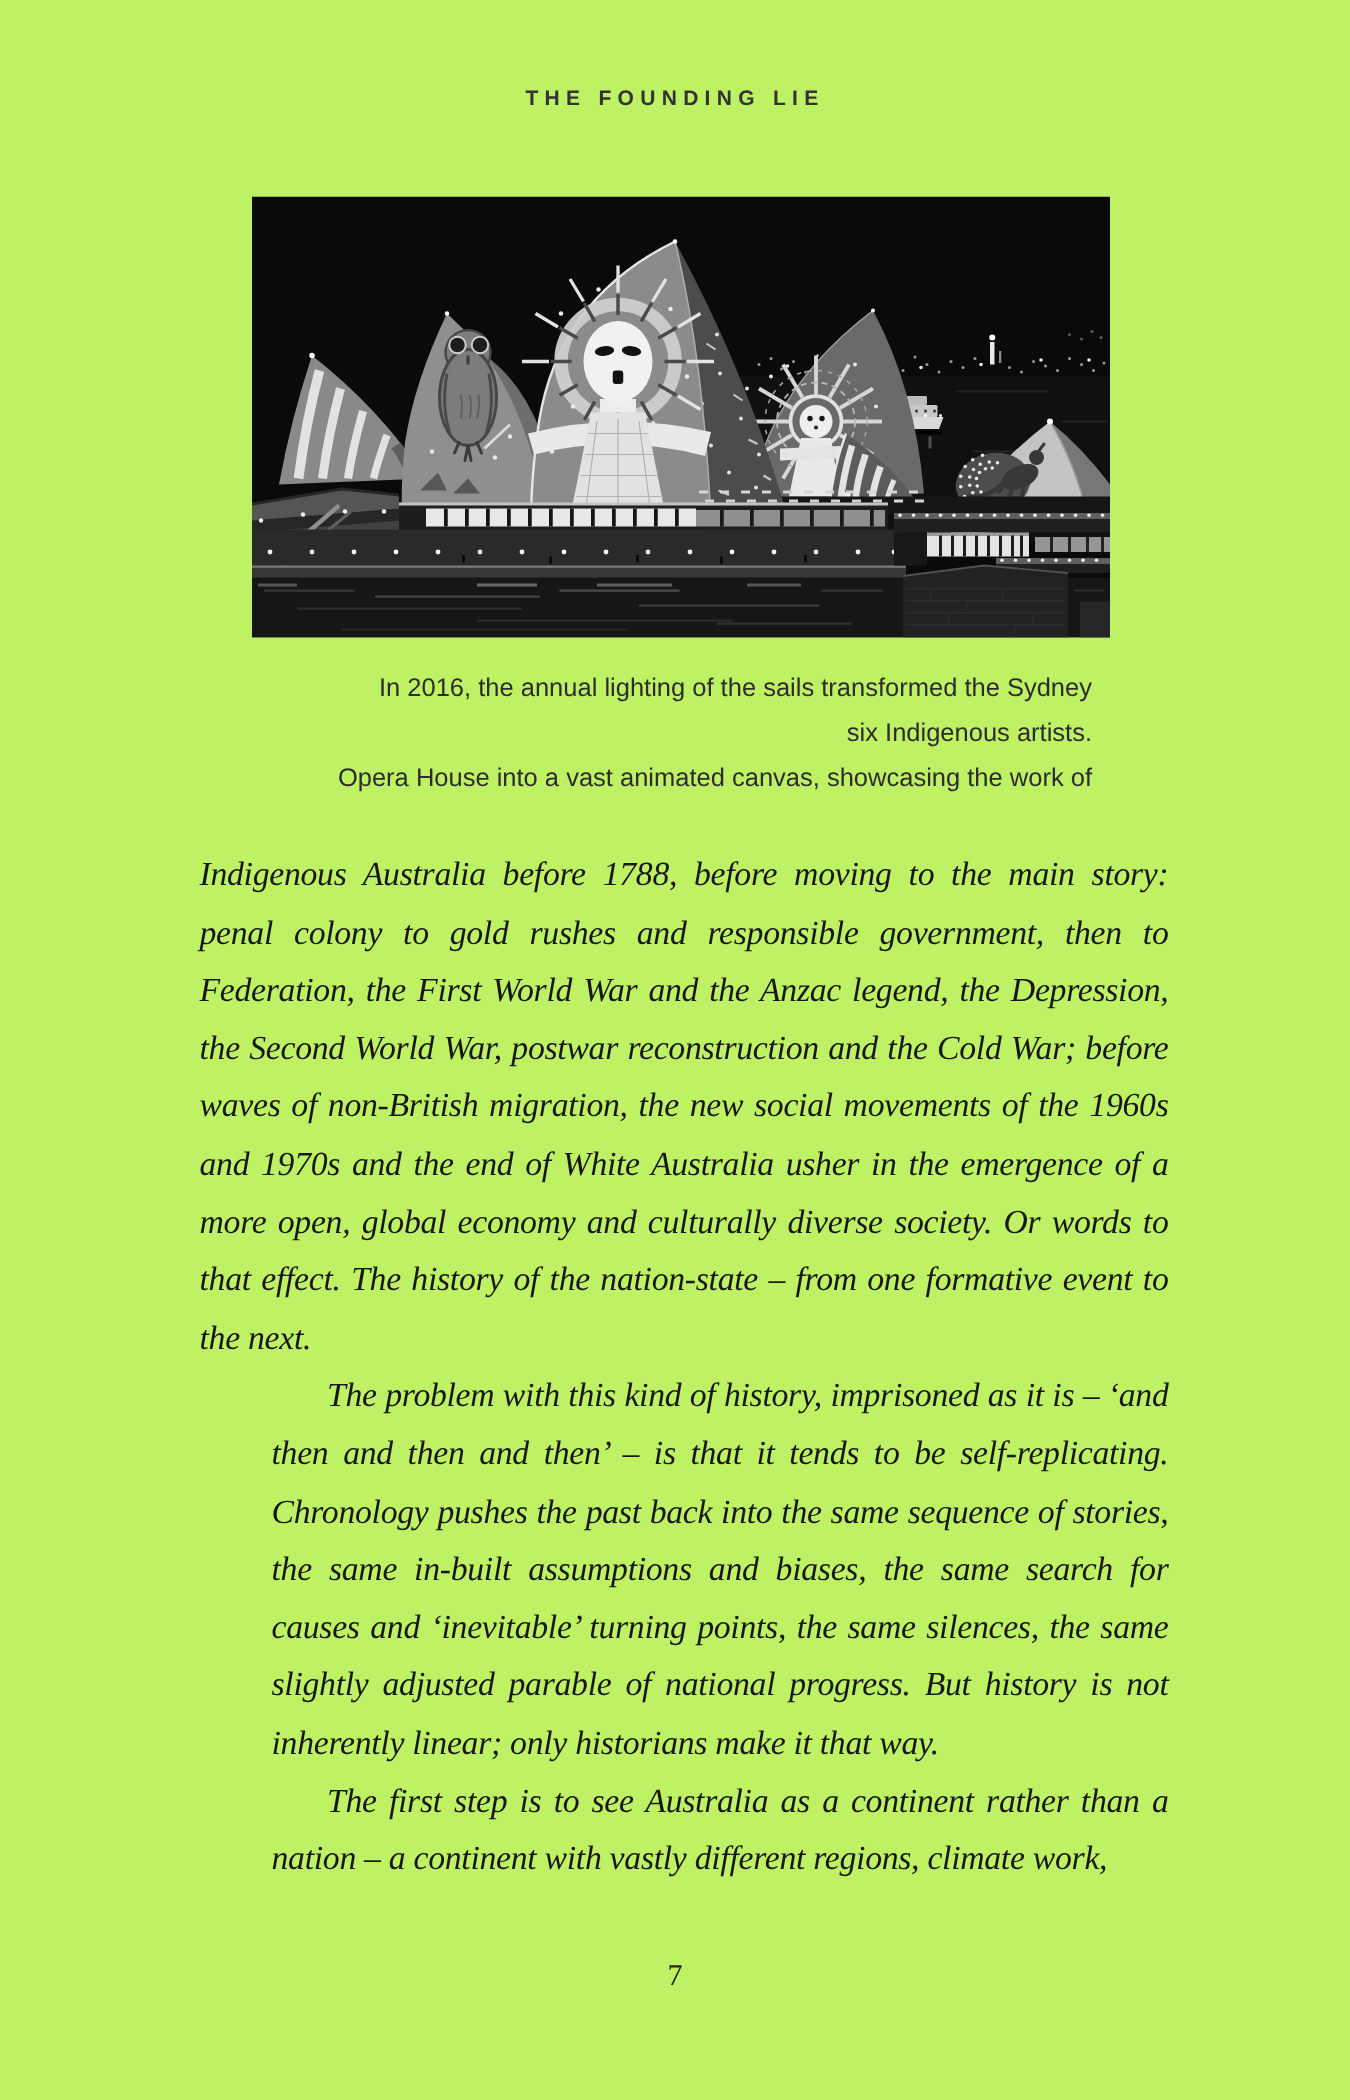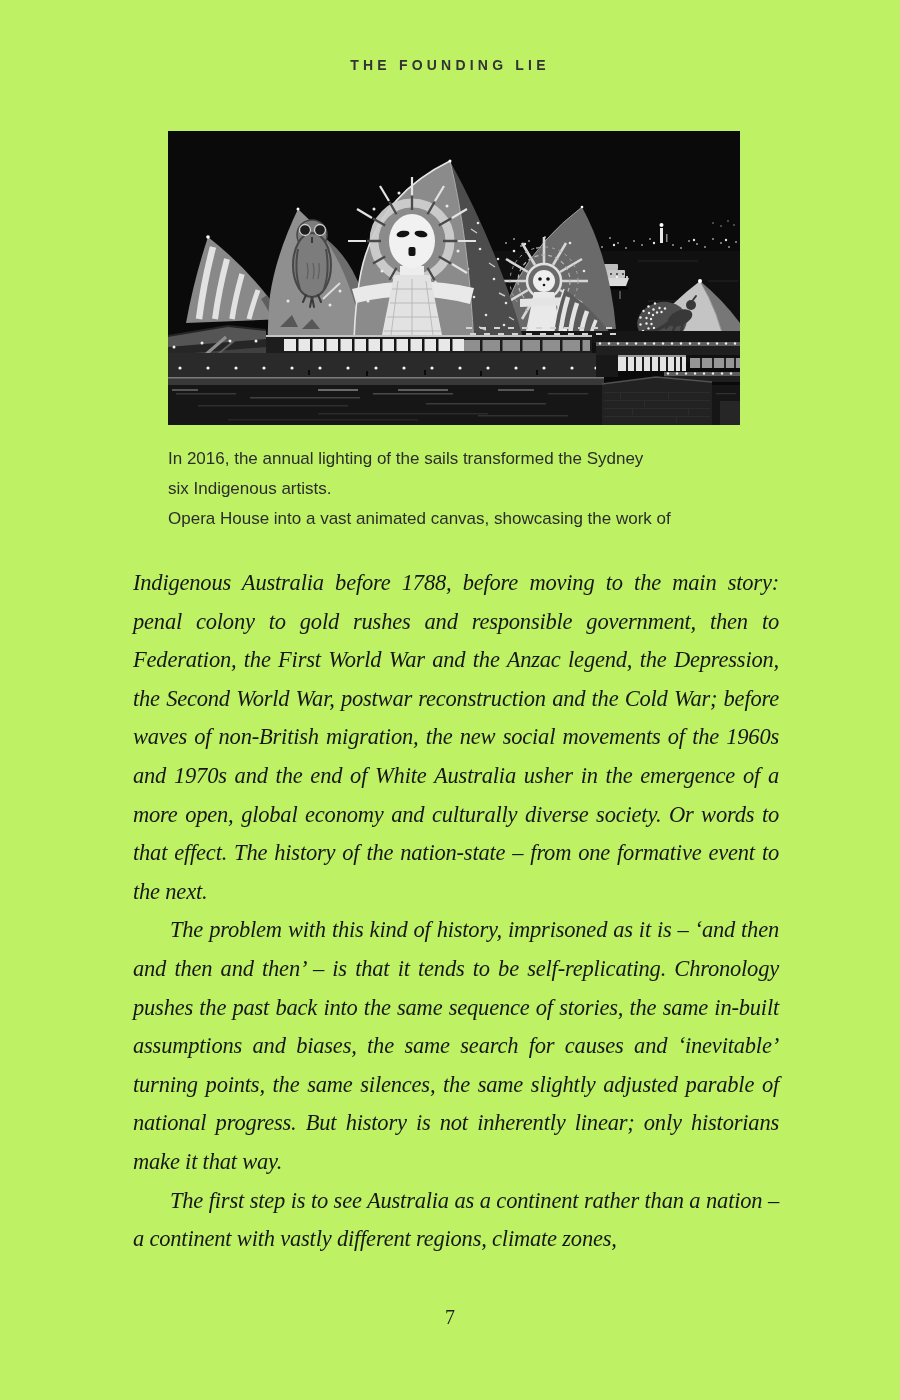--- a/index.html
+++ b/index.html
@@ -4,26 +4,26 @@
 <style>
   html,body{margin:0;padding:0;background:#ffffff;}
   .page{position:relative;width:900px;height:1400px;background:#bef264;overflow:hidden;
         font-family:"Liberation Serif",serif;}
   .running-header{position:absolute;top:57px;left:0;width:100%;text-align:center;
         font-family:"Liberation Sans",sans-serif;font-size:14px;font-weight:bold;
         letter-spacing:4.2px;color:#333;}
   .figure{position:absolute;left:168px;top:131px;width:572px;height:294px;}
   .figure svg{display:block;width:572px;height:294px;}
   .caption{position:absolute;left:168px;top:444px;width:560px;
-        font-family:"Liberation Sans",sans-serif;font-size:17px;line-height:30px;color:#2c2c2c;}
+        font-family:"Liberation Sans",sans-serif;font-size:17px;line-height:30px;color:#2c2c2c;text-align:right;}
   .bodytext{position:absolute;left:133px;top:564px;width:646px;
         font-size:22.5px;line-height:38.6px;color:#171717;text-align:justify;
         letter-spacing:-0.2px;}
   .bodytext p{margin:0;padding:0;font-style:italic;}
-  .bodytext p.indent{text-indent:37px;}
+  .bodytext p.indent{text-indent:37px;margin-left:48px;}
   .page-number{position:absolute;top:1306px;left:0;width:100%;text-align:center;
         font-size:20px;color:#222;}
 </style>
 </head>
 <body>
 
 <div class="page">
 
   <div class="running-header">THE FOUNDING LIE</div>
 
@@ -459,18 +459,18 @@
 
   <div class="caption">
     <div>In 2016, the annual lighting of the sails transformed the Sydney</div>
     <div>six Indigenous artists.</div>
     <div>Opera House into a vast animated canvas, showcasing the work of</div>
   </div>
 
   <div class="bodytext">
     <p>Indigenous Australia before 1788, before moving to the main story: penal colony to gold rushes and responsible government, then to Federation, the First World War and the Anzac legend, the Depression, the Second World War, postwar reconstruction and the Cold War; before waves of non-British migration, the new social movements of the 1960s and 1970s and the end of White Australia usher in the emergence of a more open, global economy and culturally diverse society. Or words to that effect. The history of the nation-state – from one formative event to the next.</p>
     <p class="indent">The problem with this kind of history, imprisoned as it is – ‘and then and then and then’ – is that it tends to be self-replicating. Chronology pushes the past back into the same sequence of stories, the same in-built assumptions and biases, the same search for causes and ‘inevitable’ turning points, the same silences, the same slightly adjusted parable of national progress. But history is not inherently linear; only historians make it that way.</p>
-    <p class="indent">The first step is to see Australia as a continent rather than a nation – a continent with vastly different regions, climate zones,</p>
+    <p class="indent">The first step is to see Australia as a continent rather than a nation – a continent with vastly different regions, climate work,</p>
   </div>
 
   <div class="page-number">7</div>
 
 </div>
 
 </body></html>

